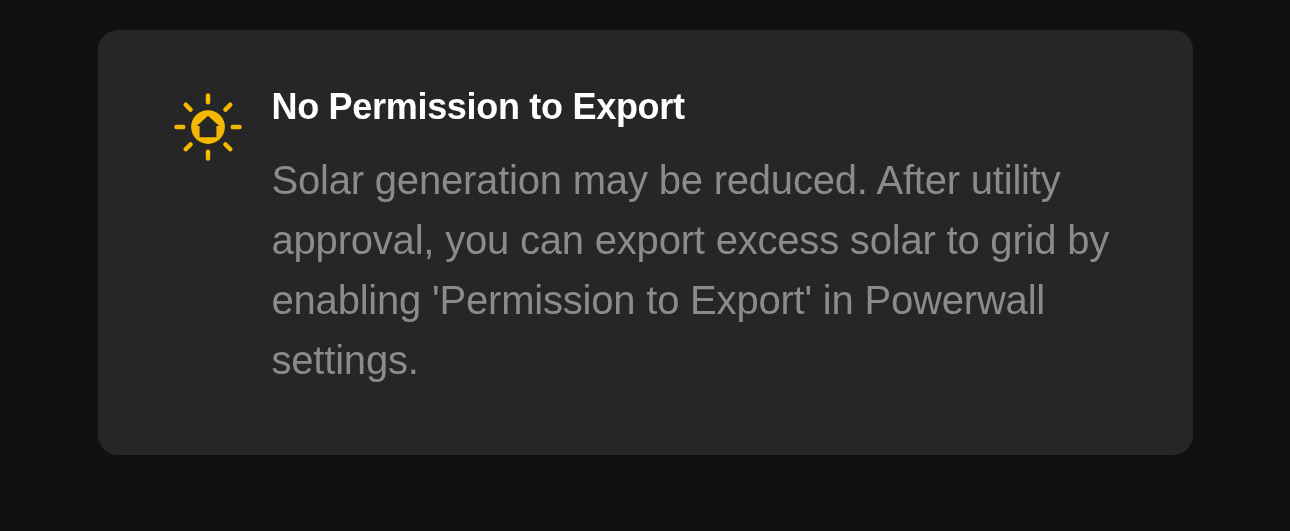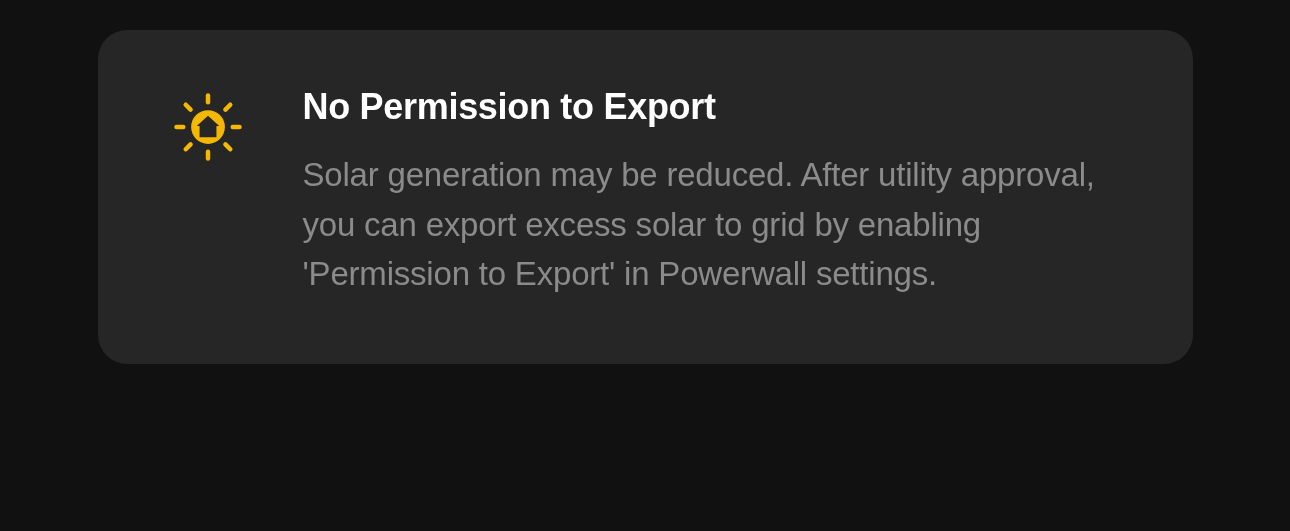--- a/index.html
+++ b/index.html
@@ -13,25 +13,25 @@
       background: #111111;
       font-family: -apple-system, BlinkMacSystemFont, "Segoe UI", Helvetica, Arial, sans-serif;
       display: flex;
       align-items: flex-start;
       justify-content: center;
       padding-top: 30px;
     }
     .card {
       width: 1095px;
       background: #262626;
-      border-radius: 29px;
+      border-radius: 20px;
       padding: 55px 70px 65px 70px;
       display: flex;
       align-items: flex-start;
-      gap: 55px;
+      gap: 24px;
     }
     .icon-wrap {
       flex-shrink: 0;
       width: 80px;
       display: flex;
       align-items: flex-start;
       justify-content: center;
       padding-top: 6px;
     }
     .icon-wrap svg {
@@ -44,21 +44,21 @@
     .title {
       color: #ffffff;
       font-size: 36px;
       font-weight: 600;
       letter-spacing: -0.3px;
       margin-bottom: 22px;
       line-height: 1.2;
     }
     .description {
       color: #8b8b8b;
-      font-size: 33px;
+      font-size: 40px;
       font-weight: 400;
       line-height: 1.5;
       letter-spacing: -0.2px;
     }
   </style>
 </head>
 <body>
 
 <div class="card">
   <div class="icon-wrap">

